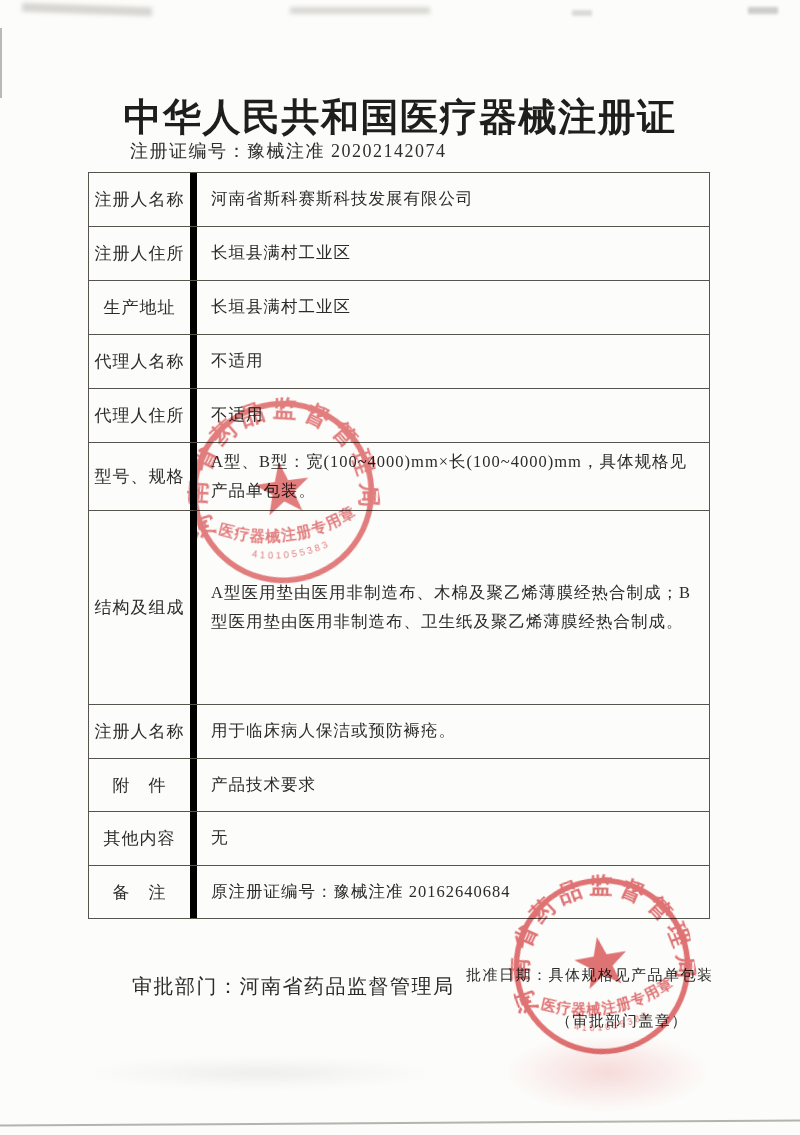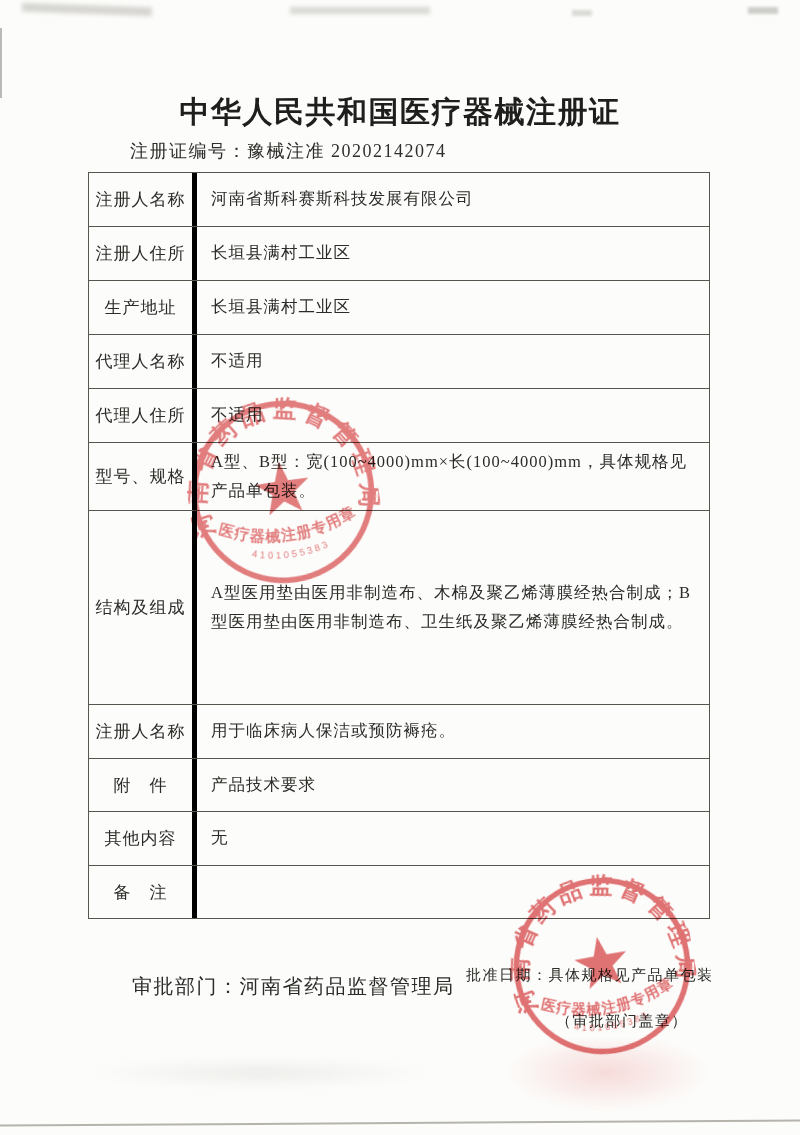--- a/index.html
+++ b/index.html
@@ -10,39 +10,39 @@
   }
   .page{
     position:relative;width:800px;height:1135px;
     background:#fcfcfa;overflow:hidden;
     color:#2b2b28;
     font-family:"Liberation Serif","DejaVu Serif",serif;
   }
   
   .title{
     position:absolute;left:0;top:92px;width:100%;
-    text-align:center;font-size:30px;font-weight:bold;
+    text-align:center;font-size:38px;font-weight:bold;
     letter-spacing:1.5px;color:#1e1e1c;
   }
   .cert-line{
     position:absolute;left:130px;top:139px;
     font-size:18px;letter-spacing:1.5px;color:#2e2e2b;font-family:Liberation Serif, serif;
   }
   
   .cert-table{
     position:absolute;left:88px;top:172px;width:622px;
     border:1px solid #57544d;
     display:flex;flex-direction:column;
     box-sizing:border-box;
   }
   .row{display:flex;border-bottom:1px solid #57544d;box-sizing:border-box;}
   .row:last-child{border-bottom:none;}
   .row .label{
     width:108px;flex:0 0 108px;
-    border-right:5px solid #000000;
+    border-right:7px solid #000000;
     display:flex;align-items:center;justify-content:center;
     font-size:17px;letter-spacing:1px;
     text-align:center;box-sizing:border-box;
     padding:2px 4px;
   }
   .row .value{
     flex:1;display:flex;align-items:center;
     padding:6px 12px 6px 14px;
     font-size:16.5px;letter-spacing:1px;line-height:1.75;
     box-sizing:border-box;
@@ -147,20 +147,21 @@
     <div class="row h-n2">
       <div class="label">附　件</div>
       <div class="value">产品技术要求</div>
     </div>
     <div class="row h-n">
       <div class="label">其他内容</div>
       <div class="value">无</div>
     </div>
     <div class="row h-n3">
       <div class="label">备　注</div>
+      <div class="value">原注册证编号：豫械注准 20162640684</div>
     </div>
   </div>
 
   <div class="dept-line"><span>审批部门：</span><span>河南省药品监督管理局</span></div>
 
   <div class="date-block">
     <div><span>批准日期：</span><span>具体规格见产品单包装</span></div>
   </div>
 
   <div class="seal-note">（审批部门盖章）</div>

